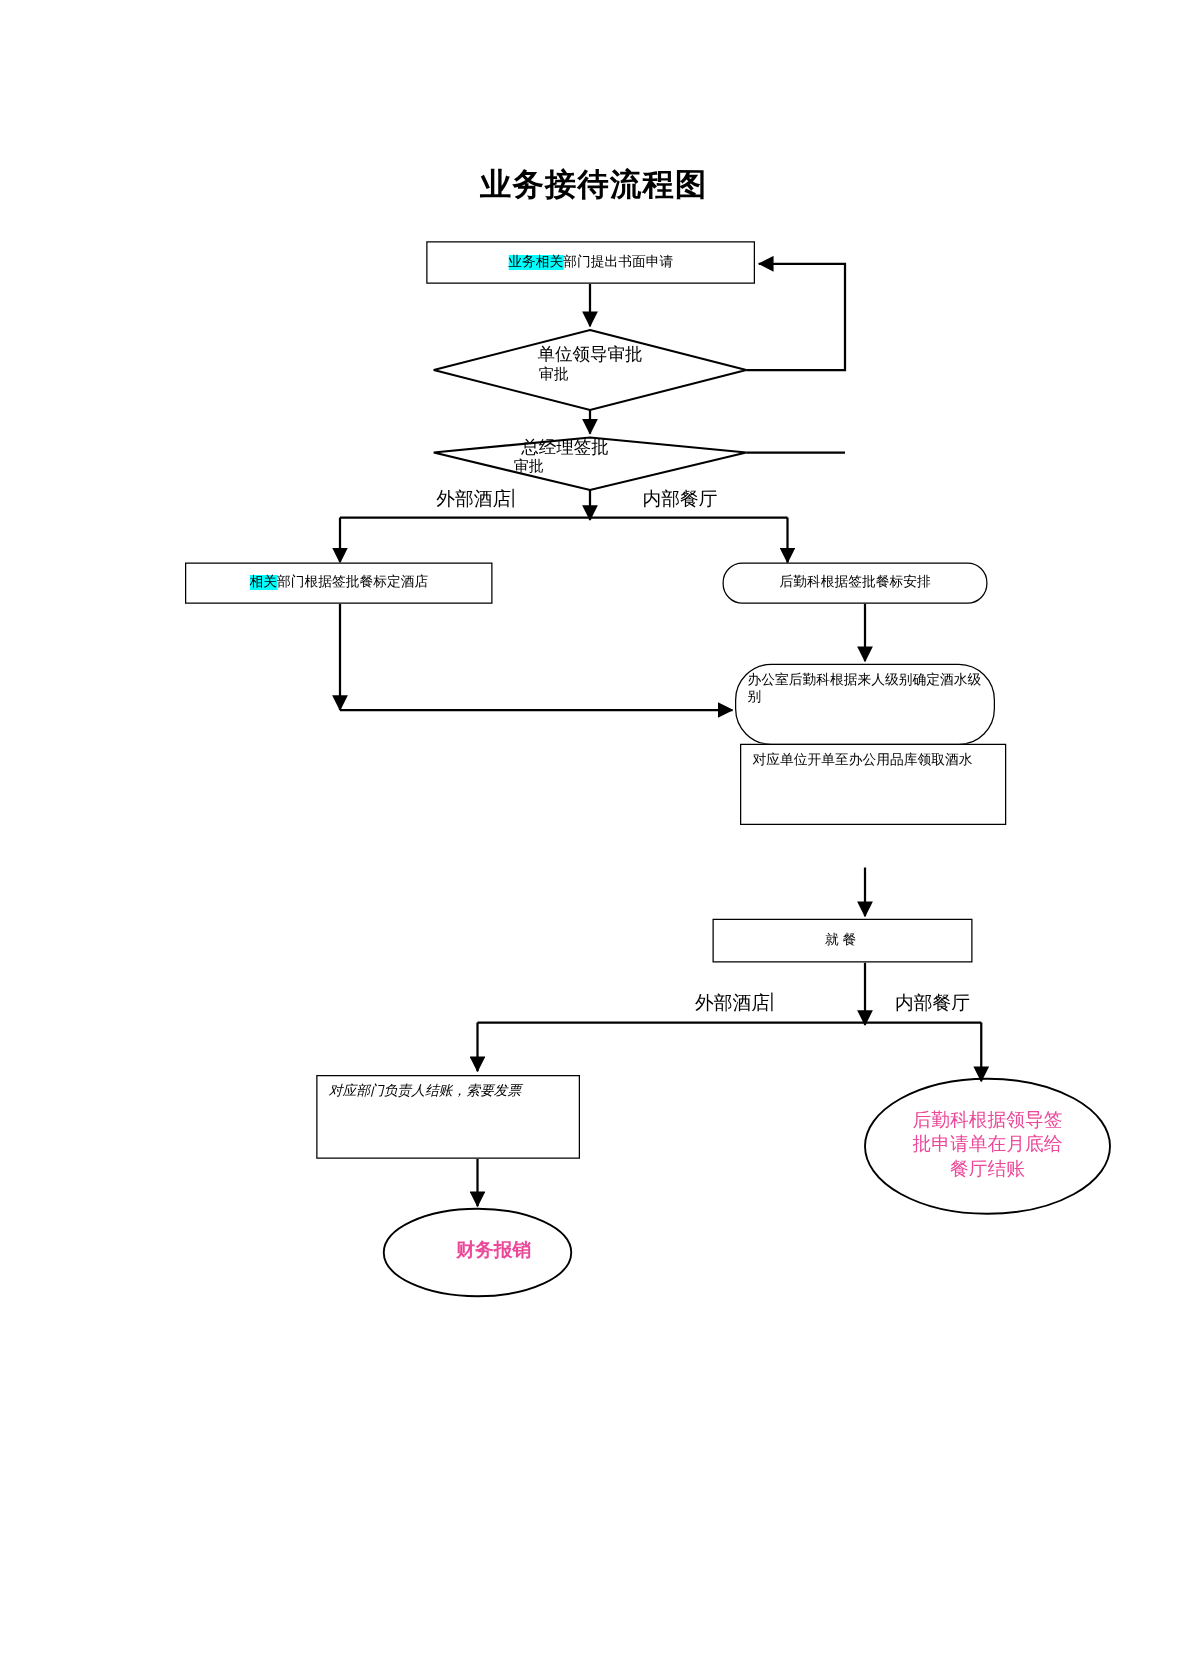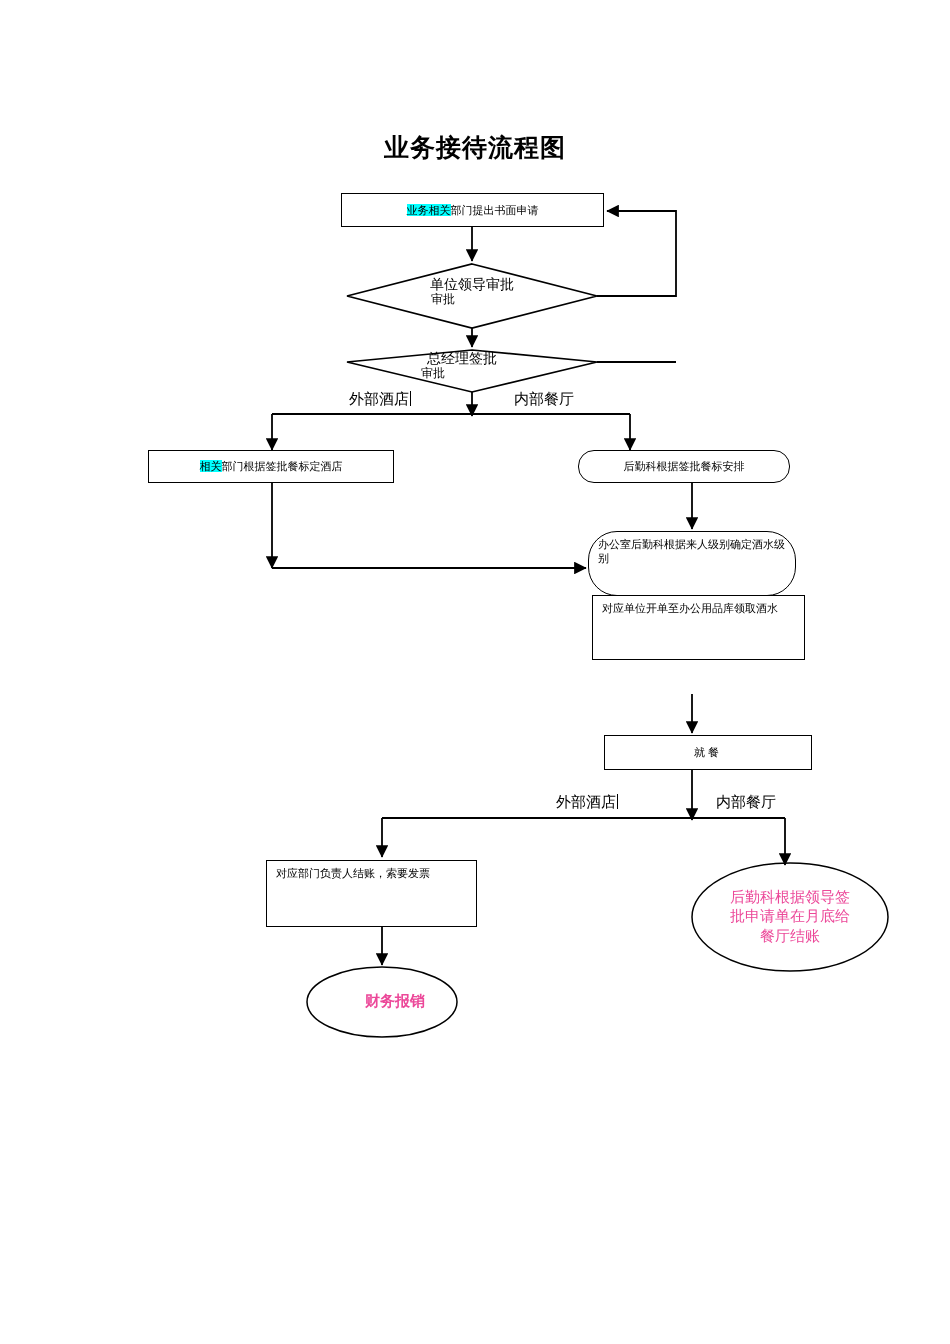--- a/index.html
+++ b/index.html
@@ -158,21 +158,21 @@
 
   <div class="node box box-center box-vcenter" style="left:341px; top:193px; width:263px; height:34px;">
     <div class="box-text"><span class="hl">业务相关</span><span>部门提出书面申请</span></div>
   </div>
 
   <div class="diamond-label" style="left:372px; top:278px; width:200px;">
     <div>单位领导审批</div>
     <div style="text-align:center; margin-left:-58px; font-size:12px;">审批</div>
   </div>
 
-  <div class="diamond-label" style="left:362px; top:352px; width:200px;">
+  <div class="diamond-label" style="left:352px; top:352px; width:200px;">
     <div>总经理签批</div>
     <div style="text-align:center; margin-left:-58px; font-size:12px;">审批</div>
   </div>
 
   <div class="edge-label" style="left:349px; top:390px;"><span>外部酒店</span><span class="caret"></span></div>
   <div class="edge-label" style="left:514px; top:390px;"><span>内部餐厅</span></div>
 
   <div class="node box box-center box-vcenter" style="left:148px; top:450px; width:246px; height:33px;">
     <div class="box-text"><span class="hl">相关</span><span>部门根据签批餐标定酒店</span></div>
   </div>
@@ -182,28 +182,28 @@
   </div>
 
   <div class="node box" style="left:588px; top:531px; width:208px; height:65px;border-radius:29px;">
     <div class="box-text">办公室后勤科根据来人级别确定酒水级别</div>
   </div>
 
   <div class="node box" style="left:592px; top:595px; width:213px; height:65px;">
     <div class="box-text">对应单位开单至办公用品库领取酒水</div>
   </div>
 
-  <div class="node box box-center box-vcenter" style="left:604px; top:735px; width:208px; height:35px;">
+  <div class="node box box-center box-vcenter" style="left:570px; top:735px; width:208px; height:35px;">
     <div class="box-text" style="letter-spacing:3px;">就餐</div>
   </div>
 
   <div class="edge-label" style="left:556px; top:793px;"><span>外部酒店</span><span class="caret"></span></div>
   <div class="edge-label" style="left:716px; top:793px;"><span>内部餐厅</span></div>
 
-  <div class="node box" style="left:266px; top:860px; width:211px; height:67px;">
+  <div class="node box" style="left:253px; top:860px; width:211px; height:67px;font-style:italic;">
     <div class="box-text">对应部门负责人结账，索要发票</div>
   </div>
 
   <div class="ellipse-node" style="left:320px; top:967px; width:150px; height:70px;font-weight:bold;">
     <span>财务报销</span>
   </div>
 
   <div class="ellipse-node" style="left:718px; top:863px; width:144px; height:108px;">
     <span style="display:block; width:120px;">后勤科根据领导签批申请单在月底给餐厅结账</span>
   </div>

